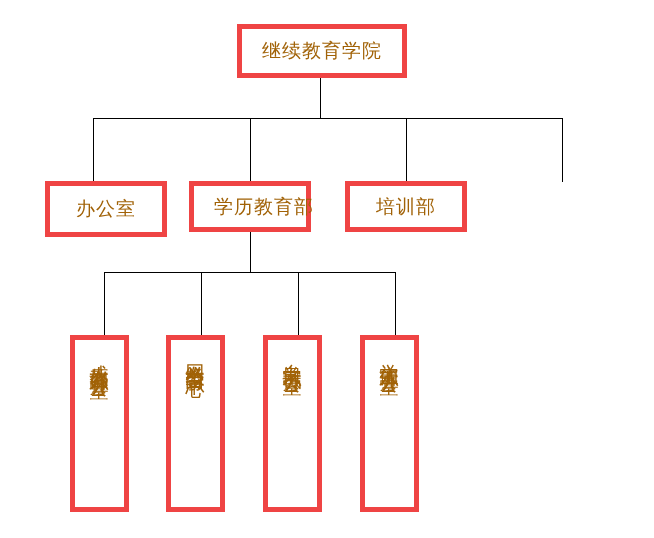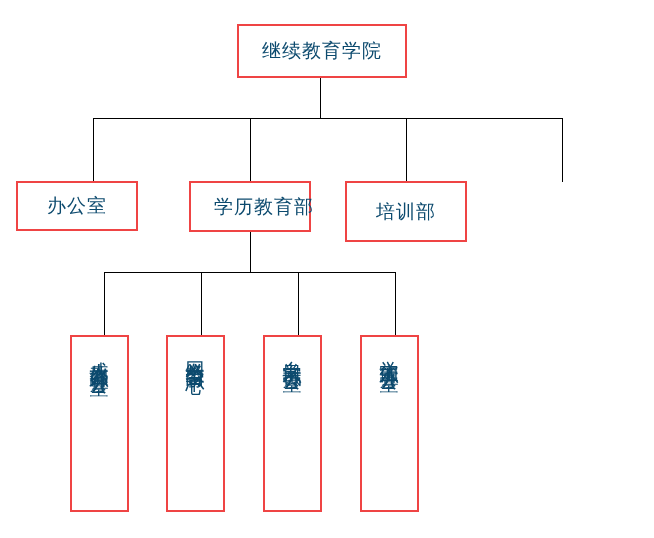--- a/index.html
+++ b/index.html
@@ -12,26 +12,26 @@
     position: relative;
     width: 654px;
     height: 538px;
     background: #ffffff;
     overflow: hidden;
     font-family: "DejaVu Serif", "Liberation Serif", serif;
   }
   .node {
     position: absolute;
     box-sizing: border-box;
-    border: 2px solid #ef4444;
+    border: 5px solid #ef4444;
     background: #ffffff;
     display: flex;
     align-items: center;
     justify-content: center;
-    color: #0c4a6e;
+    color: #a16207;
   }
   .node .label {
     display: block;
     text-align: center;
     line-height: 1.05;
     letter-spacing: 0.5px;
     white-space: pre;
   }
   
   .node.horiz .label {
@@ -70,29 +70,29 @@
 
   <div class="edge v" style="left:320px; top:78px; height:41px;"></div>
 
   <div class="edge h" style="left:93px; top:118px; width:470px;"></div>
 
   <div class="edge v" style="left:93px; top:118px; height:64px;"></div>
   <div class="edge v" style="left:250px; top:118px; height:64px;"></div>
   <div class="edge v" style="left:406px; top:118px; height:64px;"></div>
   <div class="edge v" style="left:562px; top:118px; height:64px;"></div>
 
-  <div class="node horiz" style="left:16px; top:181px; width:122px; height:50px;justify-content:center;">
+  <div class="node horiz" style="left:45px; top:181px; width:122px; height:56px;justify-content:center;">
     <span class="label">办公室</span>
   </div>
 
   <div class="node horiz" style="left:189px; top:181px; width:122px; height:51px;padding-left:28px;">
     <span class="label">学历教育部</span>
   </div>
 
-  <div class="node horiz" style="left:345px; top:181px; width:122px; height:61px;">
+  <div class="node horiz" style="left:345px; top:181px; width:122px; height:51px;">
     <span class="label">培训部</span>
   </div>
 
 
   <div class="edge v" style="left:250px; top:232px; height:41px;"></div>
 
   <div class="edge h" style="left:104px; top:272px; width:292px;"></div>
 
   <div class="edge v" style="left:104px; top:272px; height:64px;"></div>
   <div class="edge v" style="left:201px; top:272px; height:64px;"></div>

